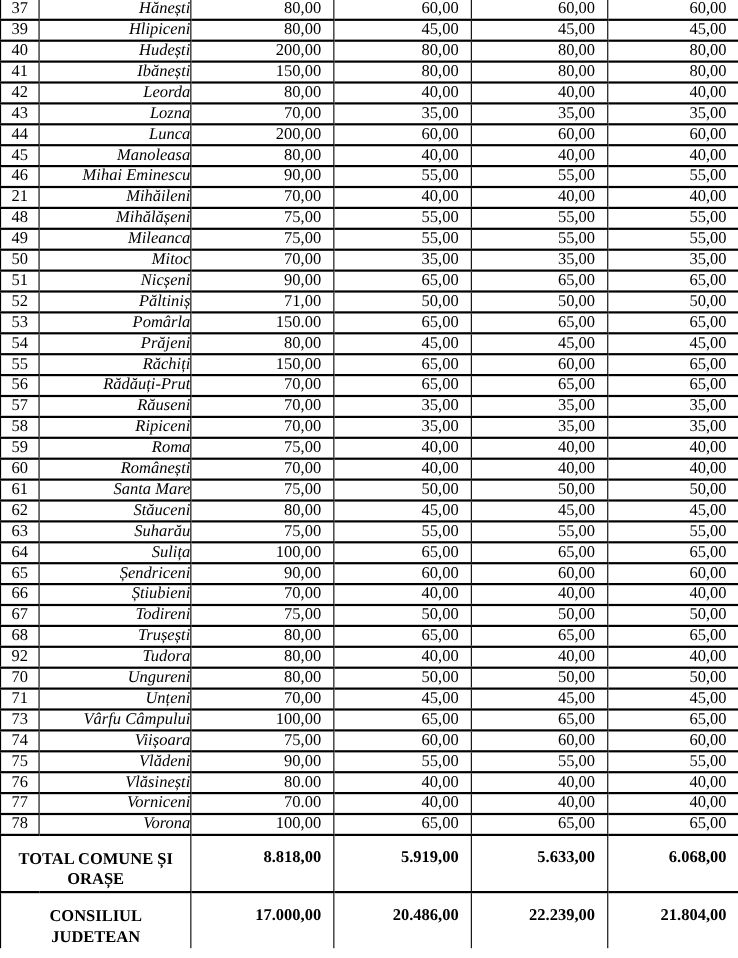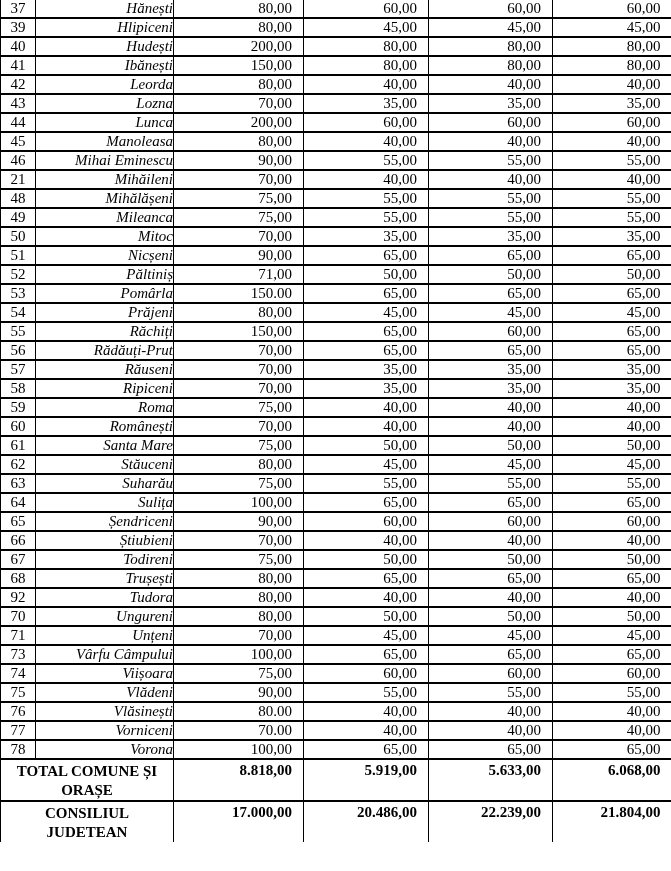--- a/index.html
+++ b/index.html
@@ -33,21 +33,21 @@
 
   tbody.rows tr { height: 17px; }
 
   td.nr   { text-align: center; }
   td.name { text-align: right; padding-left: 6px; font-style: italic; }
   td.val  { text-align: right; padding-right: 11px; }
 
   tbody.totals td {
     font-weight: bold;
     vertical-align: top;
-    padding-top: 2px;
+    padding-top: 12px;
   }
   tbody.totals tr.total-comune   { height: 40px; }
   tbody.totals tr.total-consiliu { height: 41px; }
   td.total-label {
     text-align: center;
     white-space: pre-line;
     line-height: 19px;
   }
 </style>
 </head>

